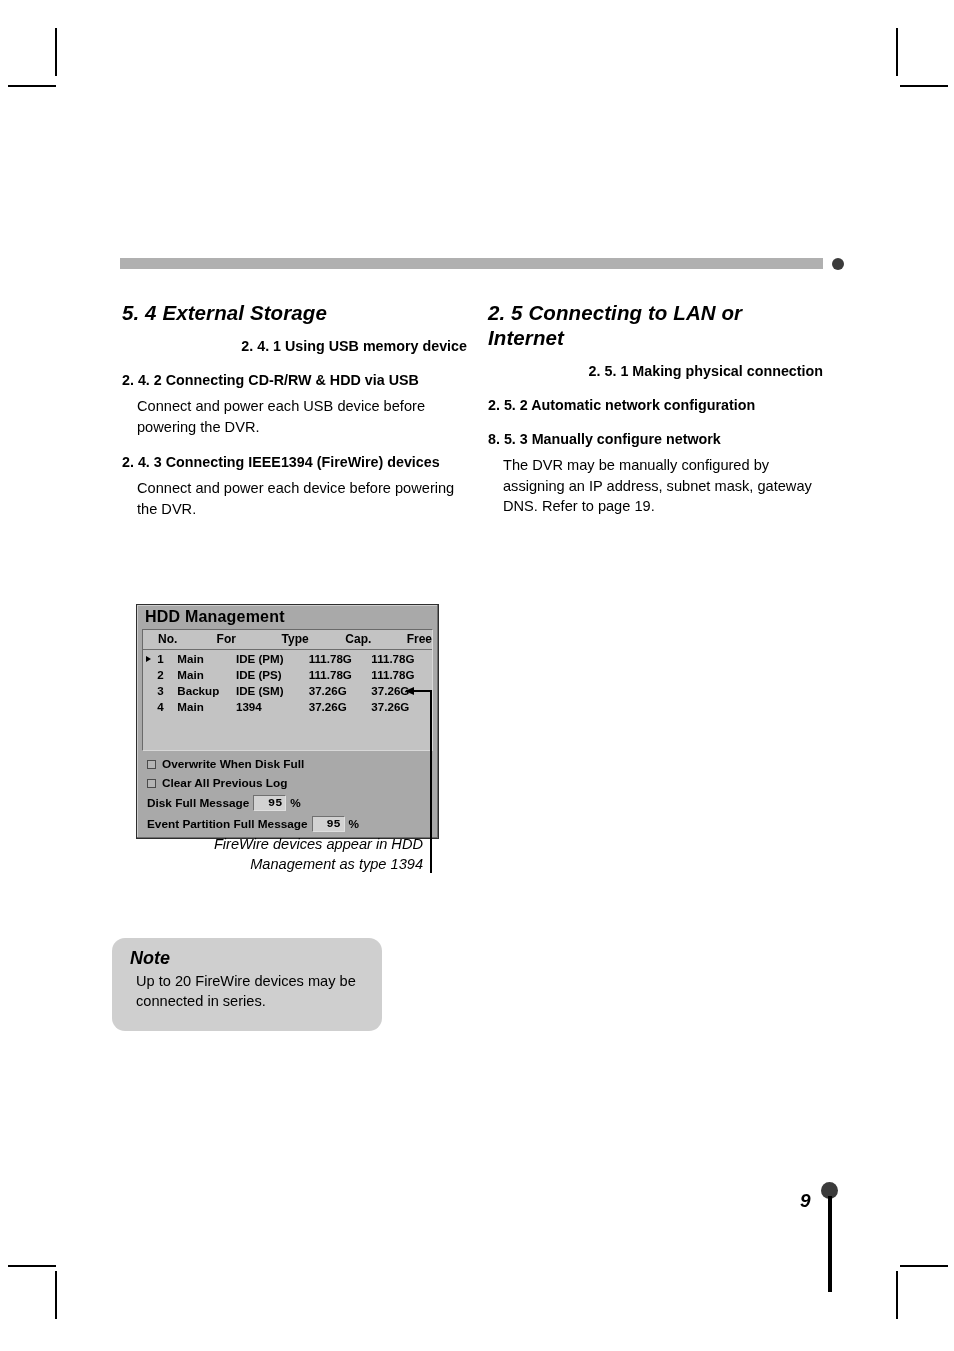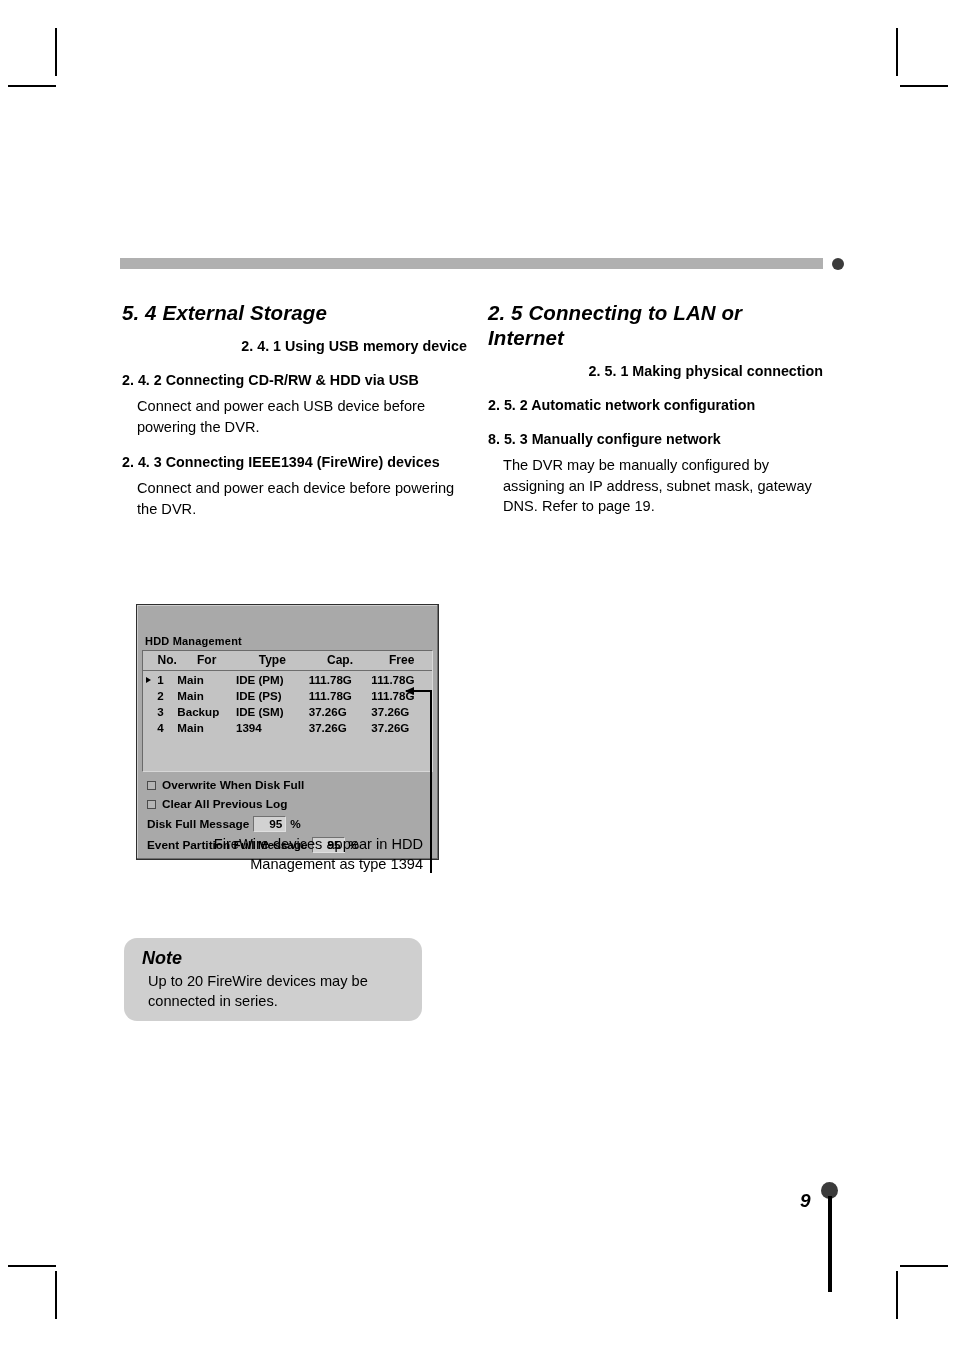--- a/index.html
+++ b/index.html
@@ -87,46 +87,45 @@
     width: 303px;
     background: #a9a9a9;
     border: 1px solid #2e2e2e;
     box-sizing: border-box;
     font-size: 11.6px;
     font-weight: bold;
     box-shadow: inset -1px -1px 0 #6f6f6f, inset 1px 1px 0 #cdcdcd;
   }
   .dlg-title {
     padding: 3px 0 3px 8px;
-    font-size: 11px;
+    font-size: 16px;
     font-weight: bold;
     color: #000;
     letter-spacing: 0.2px;
-    margin-top: 27px;
   }
   .dlg-list {
     margin: 0 5px;
     background: #c3c3c3;
     border: 1px solid #777;
     border-top-color: #6a6a6a;
     border-left-color: #6a6a6a;
     border-right-color: #d8d8d8;
     border-bottom-color: #d8d8d8;
     height: 122px;
     position: relative;
     box-sizing: border-box;
   }
   table.hdd {
     width: 100%;
     border-collapse: collapse;
     font-size: 11.6px;
     font-weight: bold;
   }
   table.hdd th {
-    text-align: center;
+    text-align: right;
     font-weight: bold;
     padding: 2px 0 3px 0;
     font-size: 12px;
   }
   table.hdd thead tr { border-bottom: 1px solid #6d6d6d; }
   table.hdd td {
     padding: 1.5px 0;
     white-space: nowrap;
   }
   .c-mark { width: 11px; padding-left: 3px !important; }
@@ -165,20 +164,21 @@
     background: #d2d2d2;
     border: 1px solid #707070;
     border-right-color: #e0e0e0;
     border-bottom-color: #e0e0e0;
     text-align: right;
     padding: 0 3px;
     margin: 0 4px;
     font-size: 11.8px;
     font-weight: bold;
     box-sizing: border-box;
+    font-family: Liberation Mono, monospace;
   }
 
   
   .callout-arrow {
     position: absolute;
     left: 406px;
     top: 690px;
     width: 26px;
     height: 2px;
     background: #000;
@@ -202,31 +202,32 @@
   }
   .fig-caption {
     position: absolute;
     left: 160px;
     top: 834px;
     width: 263px;
     text-align: right;
     font-size: 14.6px;
     line-height: 1.38;
     padding-right: 8px;
+    font-style: italic;
   }
 
   
   .note {
     position: absolute;
-    left: 124px;
+    left: 112px;
     top: 938px;
-    width: 298px;
+    width: 270px;
     background: #cfcfcf;
     border-radius: 13px;
-    padding: 10px 14px 10px 18px;
+    padding: 10px 14px 20px 18px;
     box-sizing: border-box;
   }
   .note-title {
     font-size: 18px;
     font-weight: bold;
     font-style: italic;
     margin-bottom: 2px;
   }
   .note-body {
     font-size: 14.6px;

